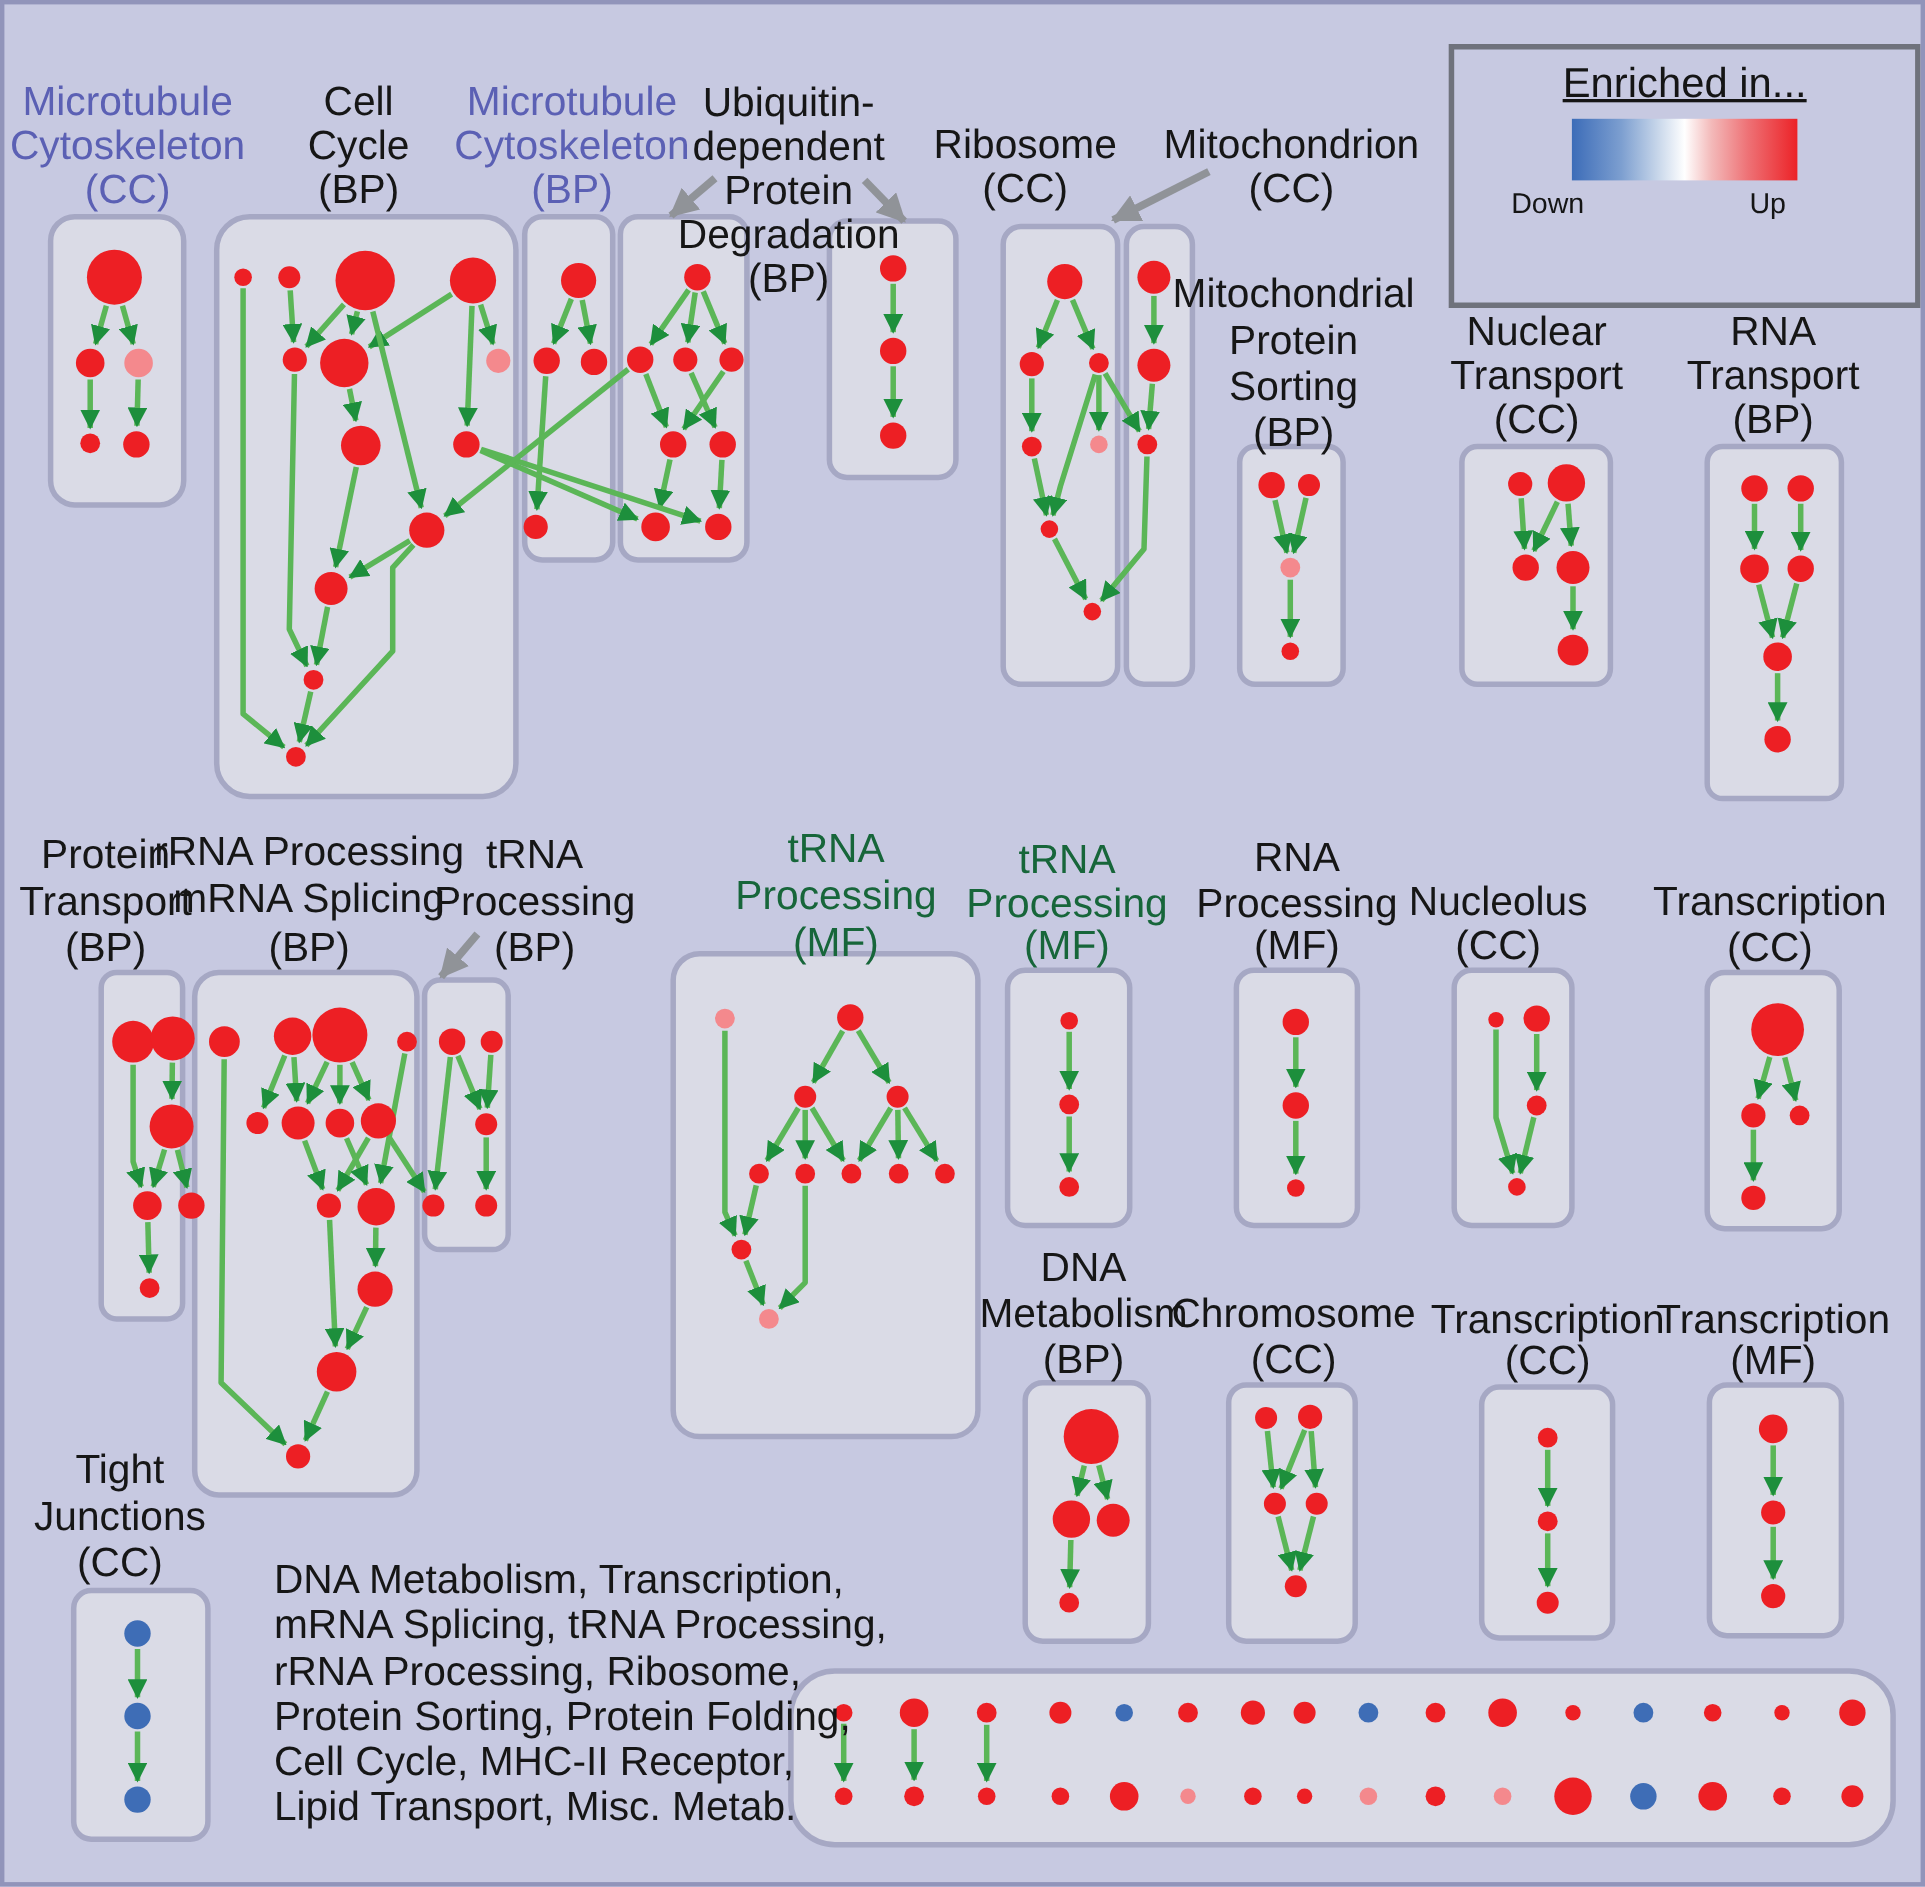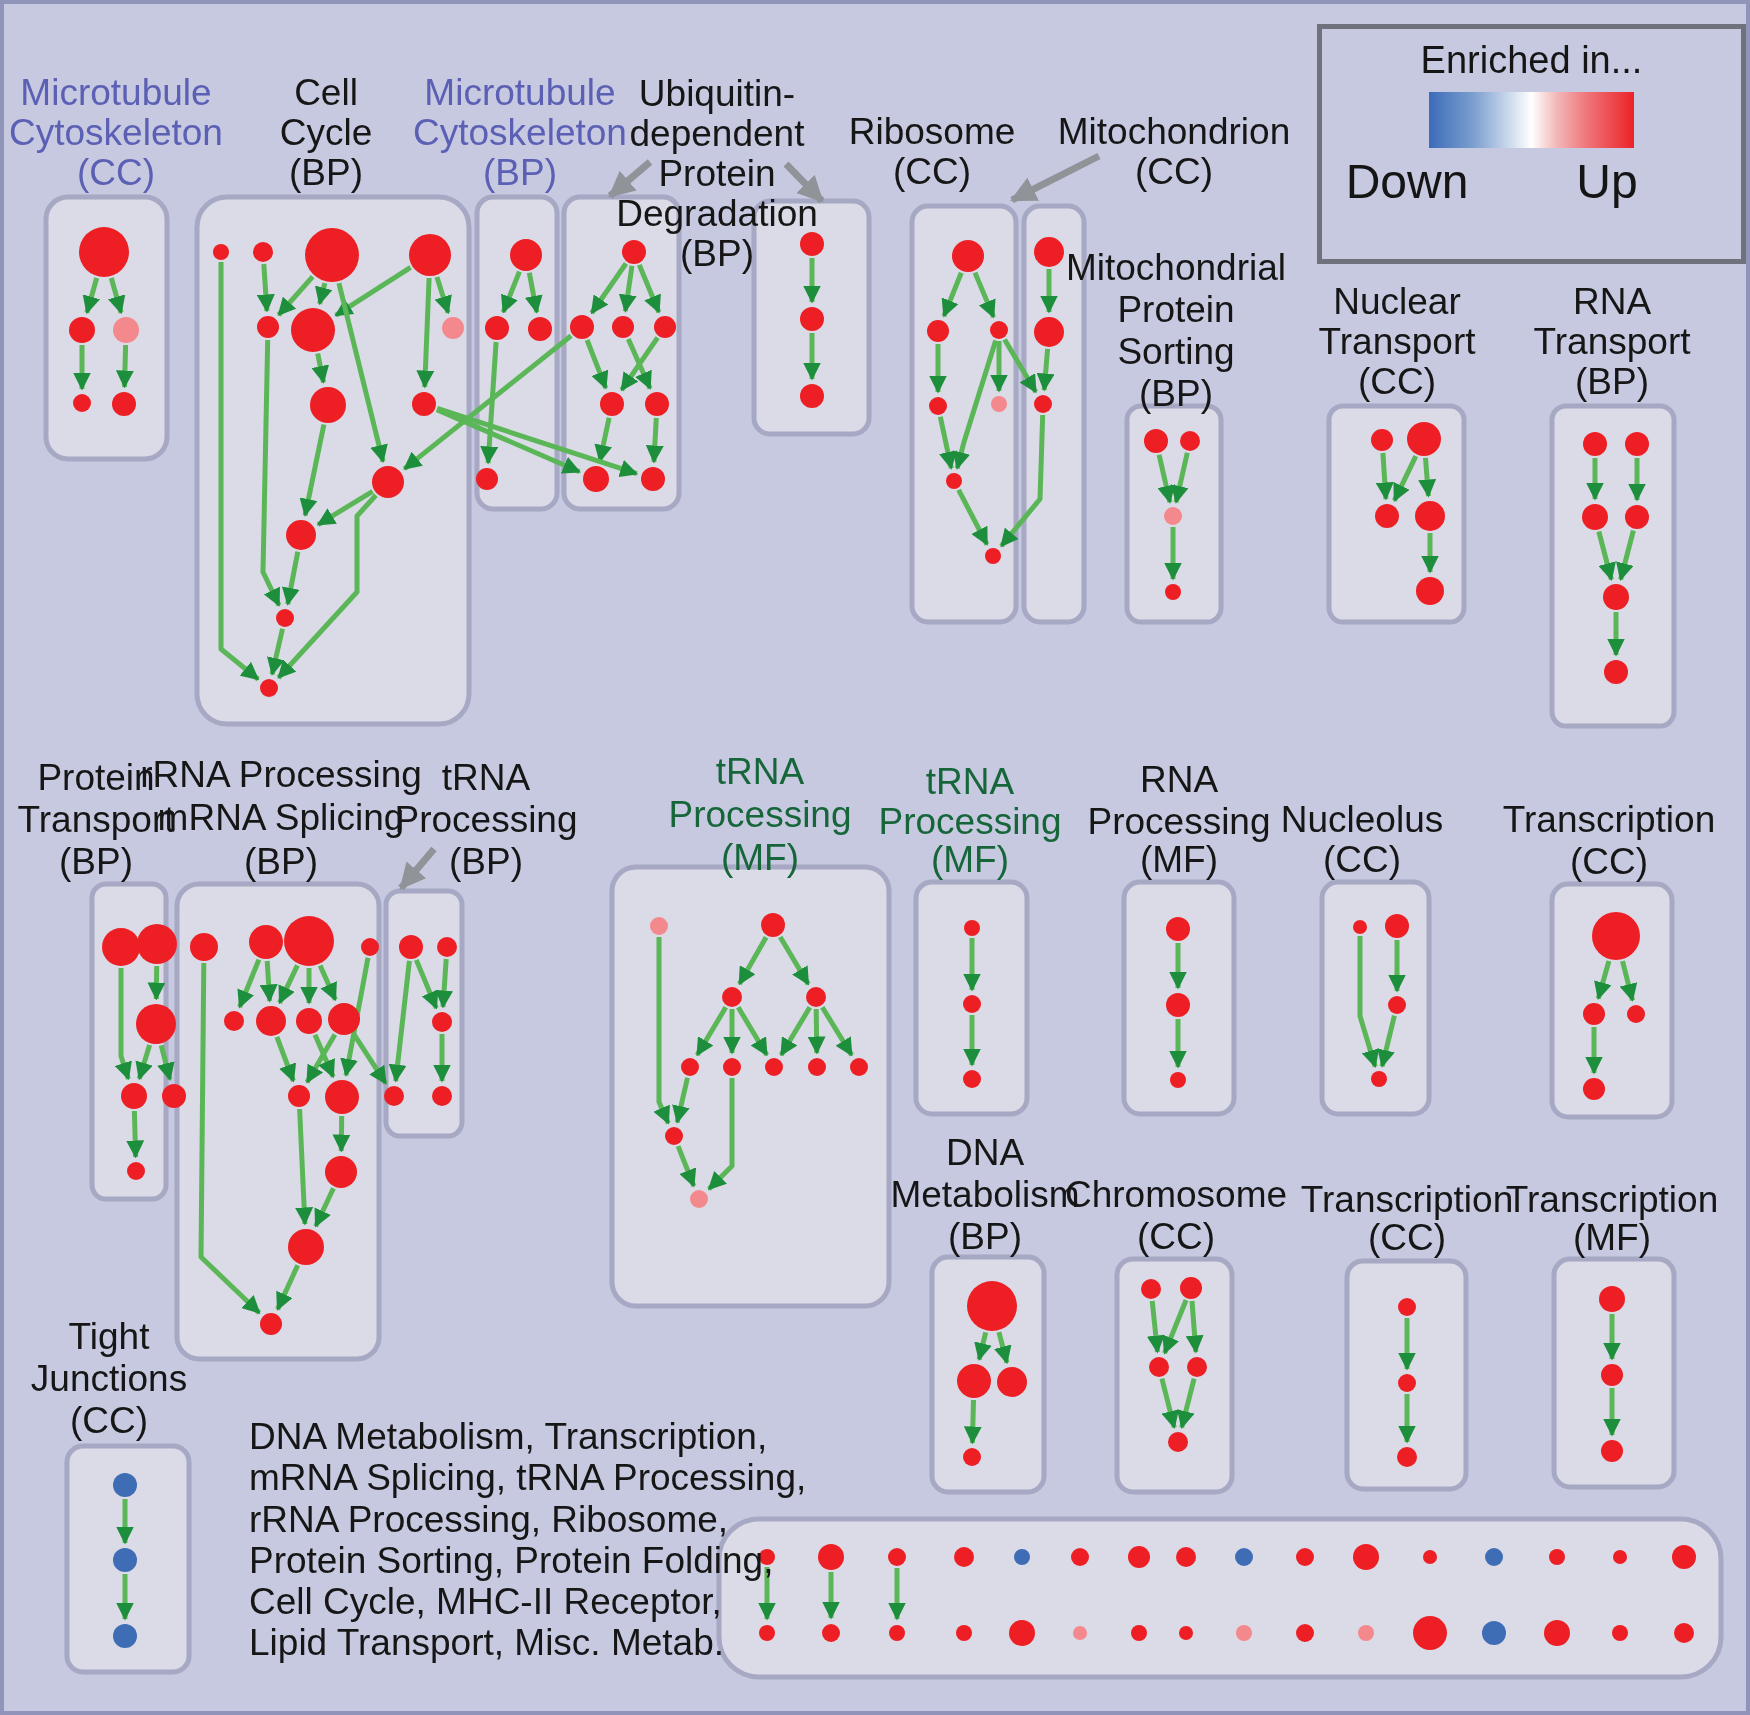--- a/index.html
+++ b/index.html
@@ -19,21 +19,21 @@
     border:5px solid #6f727c;
     box-sizing:border-box;
     text-align:center;
     color:#151515;
   }
   #legend .title{font-size:38px;margin-top:10px;}
   #legend .bar{
     height:56px;margin:10px auto 0 auto;
     background:linear-gradient(90deg,#3c6cb8 0%,#7d9fd0 22%,#c7d6ea 38%,#ffffff 50%,#f3b9b9 62%,#ee7276 78%,#ec2227 100%);
   }
-  #legend .endlbl{position:absolute;font-size:48px;transform:translateX(-50%);}
+  #legend .endlbl{position:absolute;font-size:26px;transform:translateX(-50%);}
   #legend .sub{font-size:33px;line-height:39px;}
 </style>
 </head>
 <body>
 
 <div id="figure">
   <svg id="net" width="1750" height="1715" viewBox="0 0 1750 1715">
       <defs>
         <marker id="ah" viewBox="0 0 12 12" refX="11" refY="6" markerWidth="18" markerHeight="18" markerUnits="userSpaceOnUse" orient="auto">
           <path d="M0,0 L12,6 L0,12 Z" fill="#1d8f3c"></path>
@@ -421,19 +421,19 @@
         <text x="245" y="1638" text-anchor="start" dominant-baseline="central" font-size="37" fill="#161616">Lipid Transport, Misc. Metab.</text>
       </g>
       <g>
         <path d="M646,158 L606,192" fill="none" stroke="#909398" stroke-width="7" marker-end="url(#gh)"></path>
         <path d="M782,160 L818,197" fill="none" stroke="#909398" stroke-width="7" marker-end="url(#gh)"></path>
         <path d="M1095,152 L1008,196" fill="none" stroke="#909398" stroke-width="7" marker-end="url(#gh)"></path>
         <path d="M430,845 L397,884" fill="none" stroke="#909398" stroke-width="7" marker-end="url(#gh)"></path>
       </g>
     </svg>
 
-  <div id="legend" style="left: 1313px; top: 20px; width: 429px; height: 240px;">
+  <div id="legend" style="left: 1313px; top: 36px; width: 429px; height: 240px; text-decoration: underline;">
     <div class="title">Enriched in...</div>
     <div class="bar" style="width: 205px;"></div>
     <span class="endlbl" id="lg-down" style="left: 85px; top: 125px;">Down</span>
     <span class="endlbl" id="lg-up" style="left: 285px; top: 125px;">Up</span>
   </div>
 </div>
 
 </body></html>

